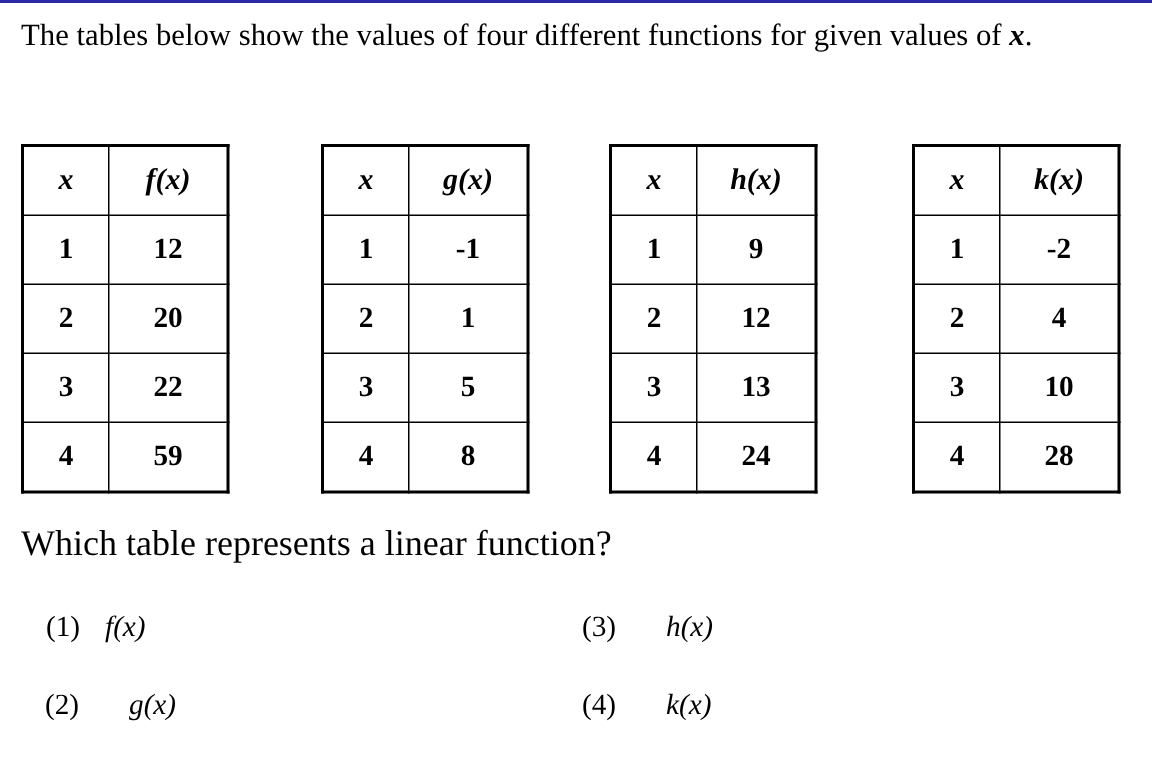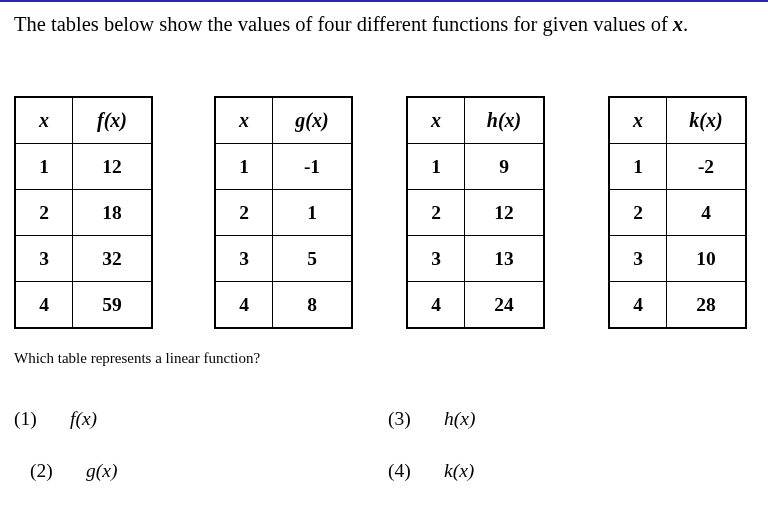--- a/index.html
+++ b/index.html
@@ -77,37 +77,37 @@
 
   #tbl0 { left: 0px;   top: 0px; }
   #tbl1 { left: 200px; top: 0px; }
   #tbl2 { left: 392px; top: 0px; }
   #tbl3 { left: 594px; top: 0px; }
 
   .question {
     position: absolute;
     top: 350px;
     left: 14px;
-    font-size: 15px;
+    font-size: 24px;
     font-family: "Liberation Serif", serif;
   }
   .choices {
     position: absolute;
     top: 408px;
     left: 14px;
     width: 700px;
   }
   .choice {
     position: absolute;
     font-size: 19.5px;
     font-family: "Liberation Serif", serif;
   }
   .choice .num { display: inline-block; width: 56px; }
   .choice .lbl { font-style: italic; }
-  #ch0 { left: 0px;   top: 0px; }
+  #ch0 { left: 0px;   top: 0px; text-align: center; }
   #ch1 { left: 16px;   top: 52px; }
   #ch2 { left: 374px; top: 0px; }
   #ch3 { left: 374px; top: 52px; }
 </style>
 </head>
 <body>
 
 <div class="page">
 
   <div class="top-rule"></div>
@@ -125,25 +125,25 @@
           <tr>
         <th class="cx hx">x</th>
         <th class="cy hy">f(x)</th>
       </tr>
       <tr>
         <td class="cx val">1</td>
         <td class="cy val">12</td>
       </tr>
       <tr>
         <td class="cx val">2</td>
-        <td class="cy val">18</td>
-      </tr>
-      <tr>
-        <td class="cx val">3</td>
-        <td class="cy val">32</td>
+        <td class="cy val">20</td>
+      </tr>
+      <tr>
+        <td class="cx val">3</td>
+        <td class="cy val">22</td>
       </tr>
       <tr>
         <td class="cx val">4</td>
         <td class="cy val">59</td>
       </tr>
     </tbody>
       </table>
 
     <table class="fn" id="tbl1">
       <tbody>

